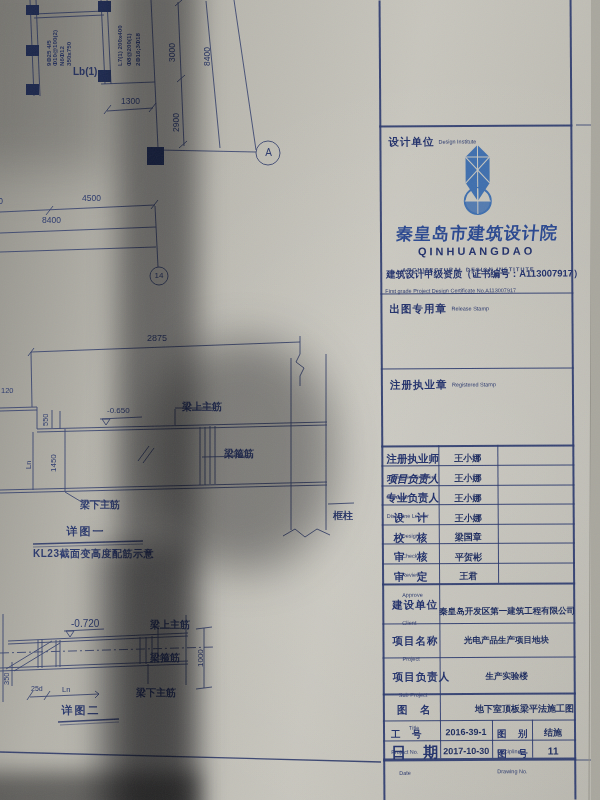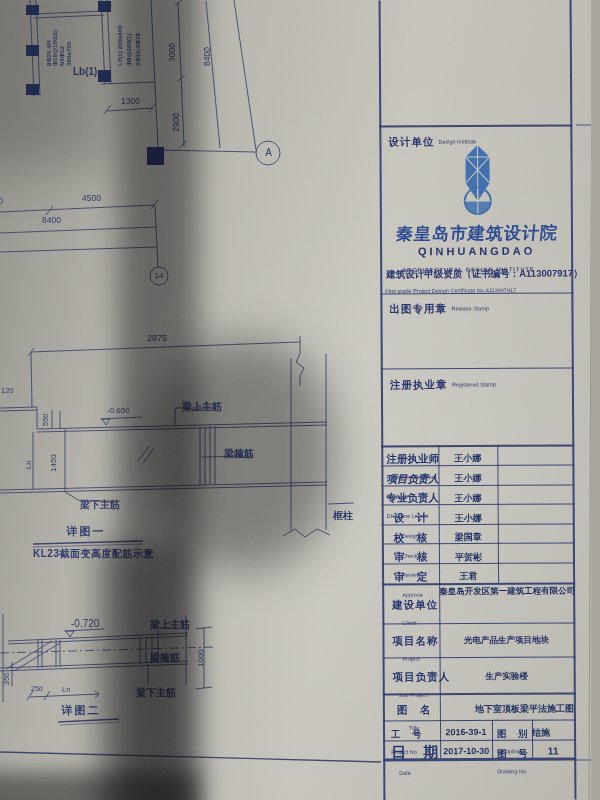--- a/index.html
+++ b/index.html
@@ -288,42 +288,42 @@
       <div class="tbitem" style="left:12px;top:546px;"><span class="cnl">审　核</span><br><span class="en" style="margin-left:8px;">Review</span></div>
       <div class="tbitem val" style="left:57px;top:551px;width:59px;text-align:center;font-size:9px;">平贺彬</div>
     </div>
     <div>
       <div class="tbitem" style="left:12px;top:566px;"><span class="cnl">审　定</span><br><span class="en" style="margin-left:8px;">Approve</span></div>
       <div class="tbitem val" style="left:57px;top:570px;width:59px;text-align:center;font-size:9px;">王君</div>
     </div>
 
     <div>
       <div class="tbitem" style="left:10px;top:594px;"><span class="cnl">建设单位</span><br><span class="en" style="margin-left:10px;">Client</span></div>
-      <div class="tbitem val" style="left:57px;top:586px;width:134px;text-align:center;font-size:8.5px;">秦皇岛开发区第一建筑工程有限公司</div>
+      <div class="tbitem val" style="left:57px;top:606px;width:134px;text-align:center;font-size:8.5px;">秦皇岛开发区第一建筑工程有限公司</div>
     </div>
     <div>
       <div class="tbitem" style="left:10px;top:630px;"><span class="cnl">项目名称</span><br><span class="en" style="margin-left:10px;">Project</span></div>
       <div class="tbitem val" style="left:57px;top:635px;width:134px;text-align:center;font-size:8.5px;">光电产品生产项目地块</div>
     </div>
     <div>
       <div class="tbitem" style="left:10px;top:666px;"><span class="cnl">项目负责人</span><br><span class="en" style="margin-left:6px;">Sub Project</span></div>
       <div class="tbitem val" style="left:57px;top:671px;width:134px;text-align:center;font-size:8.5px;">生产实验楼</div>
     </div>
     <div>
       <div class="tbitem" style="left:14px;top:699px;"><span class="cnl">图　名</span><br><span class="en" style="margin-left:12px;">Title</span></div>
       <div class="tbitem val" style="left:57px;top:703px;width:134px;text-align:right;font-size:9px;">地下室顶板梁平法施工图</div>
     </div>
 
     <div>
       <div class="tbitem" style="left:8px;top:723px;"><span class="cnl" style="font-size:9.5px;">工　号</span><br><span class="en">Project No.</span></div>
       <div class="tbitem val" style="left:57px;top:727px;width:52px;text-align:center;font-size:9px;">2016-39-1</div>
     </div>
     <div>
       <div class="tbitem" style="left:114px;top:723px;"><span class="cnl" style="font-size:9.5px;">图　别</span><br><span class="en">Discipline</span></div>
-      <div class="tbitem val" style="left:149px;top:727px;width:42px;text-align:left;font-size:9px;">结施</div>
+      <div class="tbitem val" style="left:149px;top:727px;width:42px;text-align:center;font-size:9px;">结施</div>
     </div>
     <div>
       <div class="tbitem" style="left:8px;top:743px;"><span class="cnl" style="font-size:15px;">日　期</span><br><span class="en" style="margin-left:8px;">Date</span></div>
       <div class="tbitem val" style="left:57px;top:746px;width:52px;text-align:center;font-size:9px;">2017-10-30</div>
     </div>
     <div>
       <div class="tbitem" style="left:114px;top:743px;"><span class="cnl" style="font-size:9.5px;">图　号</span><br><span class="en">Drawing No.</span></div>
       <div class="tbitem val" style="left:149px;top:746px;width:42px;text-align:center;font-size:10px;">11</div>
     </div>
   </div>

